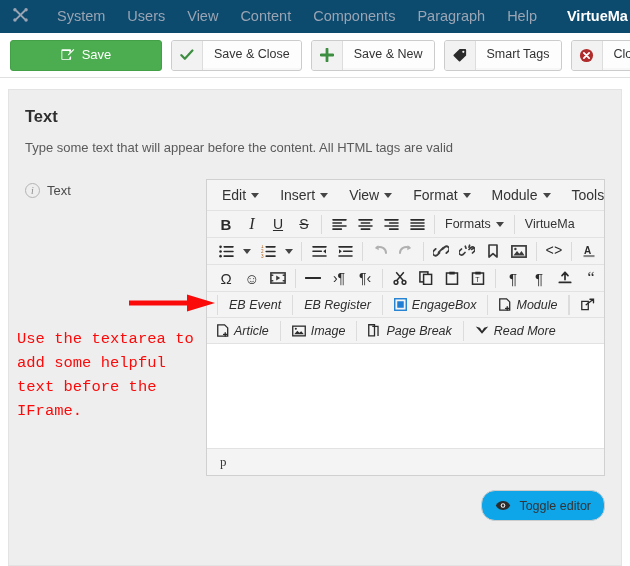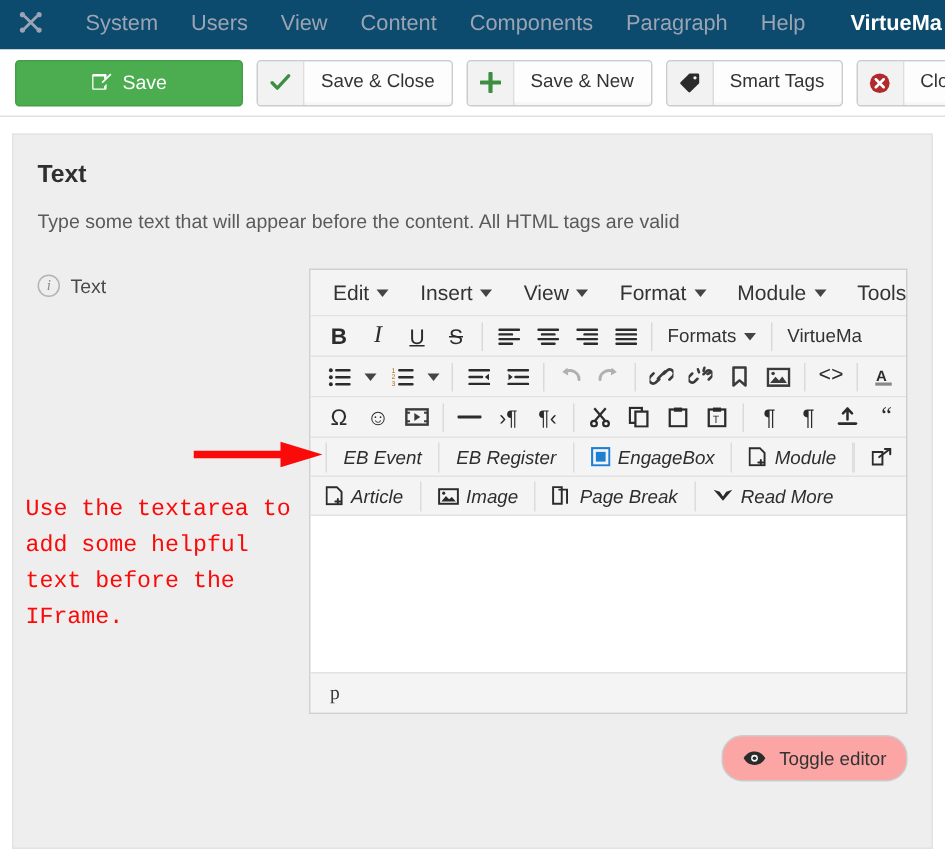--- a/index.html
+++ b/index.html
@@ -308,21 +308,21 @@
     margin-top: 14px;
   }
   #toggle-editor-btn {
     display: flex;
     align-items: center;
     gap: 8px;
     height: 29px;
     padding: 0 13px;
     border: 1px solid #cccccc;
     border-radius: 14px;
-    background: #fca5a5;
+    background: #0ea5e9;
     font-size: 12.5px;
     color: #333;
   }
 
   svg { display: block; }
 </style>
 </head>
 <body>
 
 <div id="topnav">

